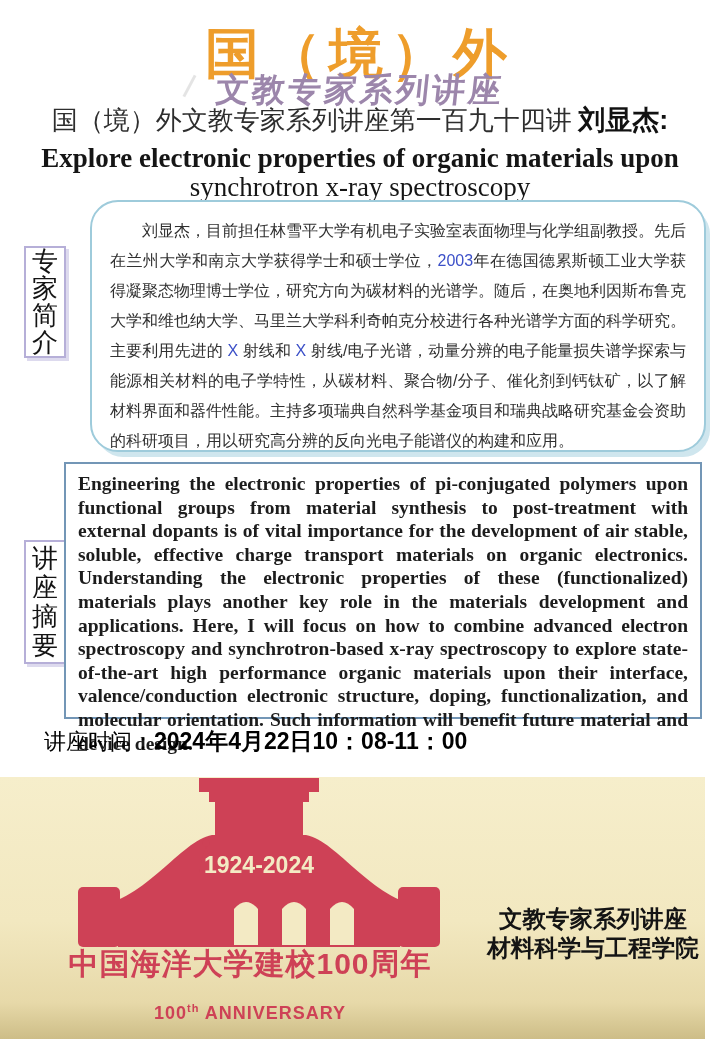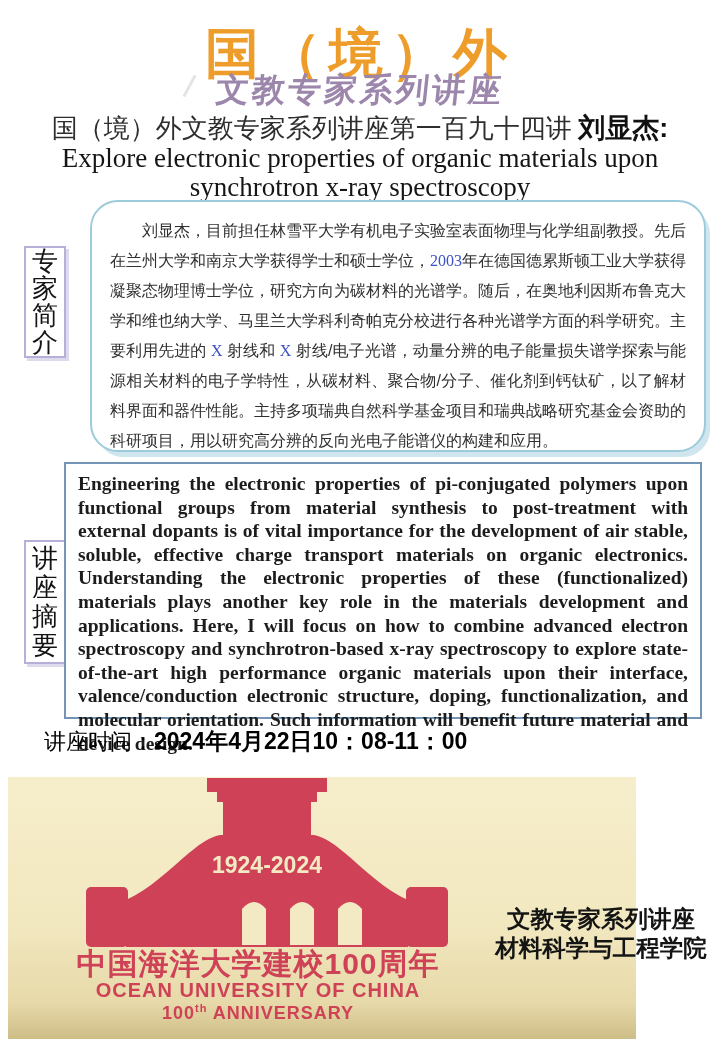--- a/index.html
+++ b/index.html
@@ -11,36 +11,36 @@
   .hdr-title { position:absolute; top:18px; left:0; width:720px; text-align:center;
     font-family:"Liberation Sans", sans-serif; font-weight:bold; font-size:54px;
     color:#EE9D2B; letter-spacing:8px; }
   .hdr-sub { position:absolute; top:68px; left:0; width:720px; text-align:center;
     font-weight:bold; font-size:33px; color:#9C86AB; letter-spacing:3px;
     transform:skewX(-6deg); }
   .swoosh { position:absolute; left:188px; top:74px; width:3px; height:24px;
     background:#d9d9d9; transform:rotate(28deg); opacity:.7; }
 
   
-  .title-line1 { position:absolute; top:110px; left:0; width:720px; text-align:center;
+  .title-line1 { position:absolute; top:102px; left:0; width:720px; text-align:center;
     font-family:"Liberation Serif", serif; font-size:26px; color:#2e2e2e; }
   .title-line1 .speaker { font-family:"Liberation Sans", sans-serif; font-weight:bold;
     font-size:27px; color:#111; }
   .title-en { position:absolute; left:0; width:720px; text-align:center;
     font-family:"Liberation Serif", serif; font-size:27px; color:#151515; }
-  .title-en.l1 { top:143px; }
+  .title-en.l1 { top:143px;font-weight:bold; }
   .title-en.l2 { top:172px; }
 
   
   .bio-box { position:absolute; left:90px; top:200px; width:616px; height:252px;
     border:2px solid #9ECBDB; border-radius:28px; background:#ffffff;
     box-shadow:5px 6px 0 -1px #cfe6ee; padding:14px 18px 10px 18px; }
   .bio-text { font-size:16px; line-height:30px; color:#303030; text-align:justify;
     text-indent:2em; font-family:"Liberation Sans", sans-serif; }
-  .bio-text .accent { color:#3C50C8;font-family:Liberation Serif, serif; }
+  .bio-text .accent { color:#3C50C8; }
 
   
   .vlabel { position:absolute; left:24px; width:42px; background:#ffffff;
     border:2px solid #B6AFD8; box-shadow:3px 3px 0 #dddaee;
     display:flex; flex-direction:column; align-items:center; justify-content:center;
     font-family:"Liberation Serif", serif; color:#141414; }
   .vlabel span { display:block; font-size:26px; line-height:27px; }
   .vlabel.expert { top:246px; height:112px; }
   .vlabel.abstract { top:540px; height:124px; }
   .vlabel.abstract span { line-height:29px; }
@@ -52,21 +52,21 @@
     color:#1c1c1c; text-align:justify;font-weight:bold; }
 
   
   .info { position:absolute; left:44px; }
   .info.time { top:726px; }
   .info.loc  { top:753px; }
   .info .lbl { font-family:"Liberation Serif", serif; font-weight:normal; font-size:22px; color:#000; }
   .info .val { font-family:"Liberation Sans", sans-serif; font-weight:bold; font-size:23px; color:#000; }
 
   
-  .footer { position:absolute; left:8px; top:777px; width:628px; height:262px;
+  .footer { position:absolute; left:0; top:777px; width:705px; height:262px;
     background:linear-gradient(180deg,#F6EECB 0%,#F2E8C0 55%,#E7D9A9 86%,#CDBD87 100%);padding-left:40px; }
   .emblem-svg { position:absolute; left:52px; top:0; }
   .emblem-zh { position:absolute; left:50px; top:167px; width:400px; text-align:center;
     font-family:"Liberation Sans", sans-serif; font-weight:bold; font-size:30px;
     color:#CE4156; letter-spacing:1px; }
   .emblem-en1 { position:absolute; left:50px; top:202px; width:400px; text-align:center;
     font-weight:bold; font-size:20px; color:#CE4156; letter-spacing:1px; }
   .emblem-en2 { position:absolute; left:50px; top:225px; width:400px; text-align:center;
     font-weight:bold; font-size:18px; color:#CE4156; letter-spacing:1px; }
   .emblem-en2 .sup { font-size:11px; vertical-align:super; }
@@ -126,21 +126,20 @@
       </g>
       <g fill="#F3EAC4">
         <path d="M 182 168 L 182 132 Q 194 118 206 132 L 206 168 Z"></path>
         <path d="M 230 168 L 230 132 Q 242 118 254 132 L 254 168 Z"></path>
         <path d="M 278 168 L 278 132 Q 290 118 302 132 L 302 168 Z"></path>
       </g>
       <text x="207" y="96" text-anchor="middle" fill="#F3EAC4" font-family="Liberation Sans, sans-serif" font-weight="bold" font-size="23">1924-2024</text>
     </svg>
 
     <div class="emblem-zh">中国海洋大学建校100周年</div>
-    <div class="emblem-en1">OCEAN UNIVERSITY OF CHINA</div>
     <div class="emblem-en2"><span>100</span><span class="sup">th</span><span> ANNIVERSARY</span></div>
 
     <div class="org-block">
       <div>文教专家系列讲座</div>
       <div>材料科学与工程学院</div>
     </div>
   </div>
 
 </div>
 

